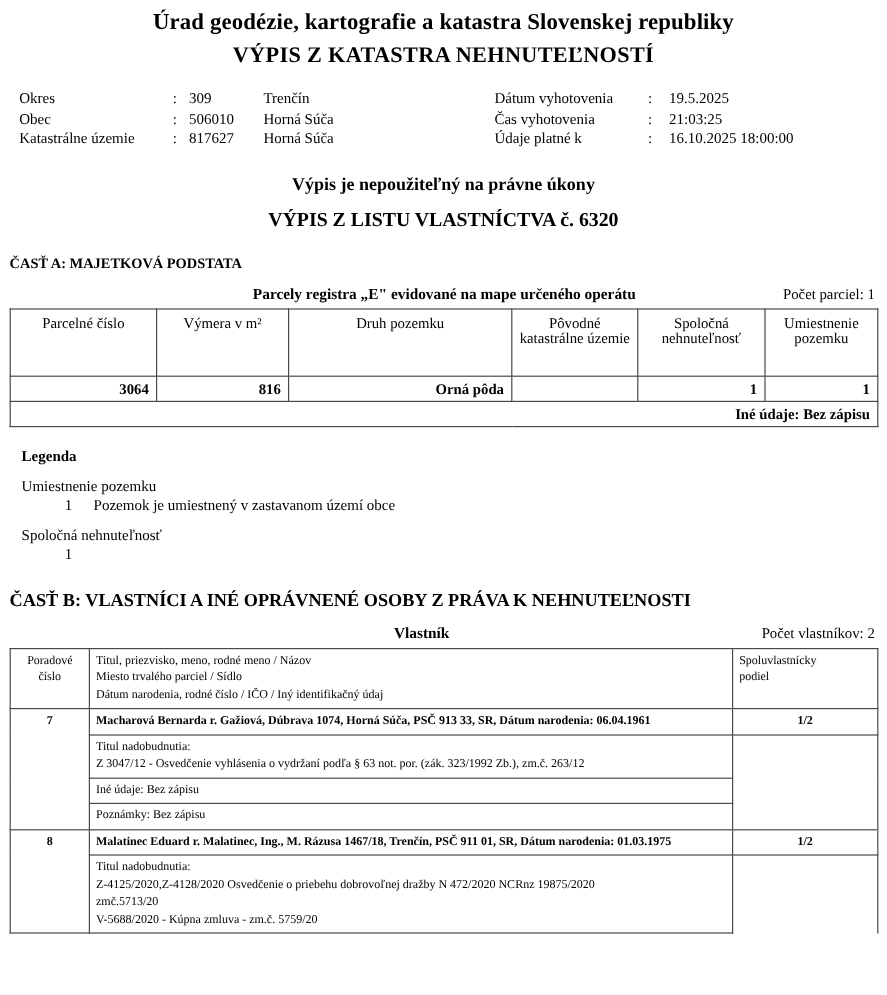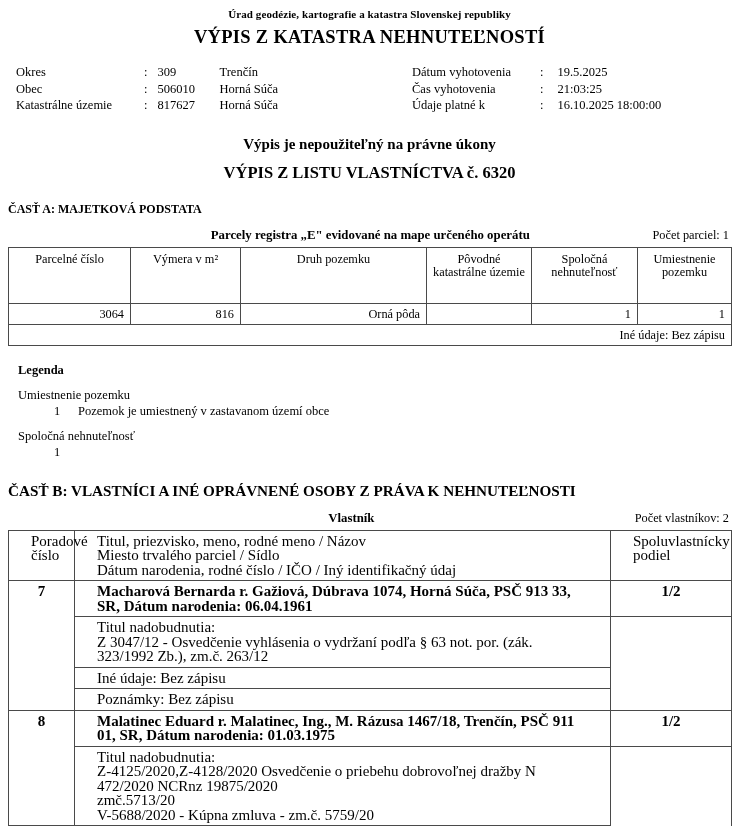--- a/index.html
+++ b/index.html
@@ -18,21 +18,21 @@
   }
   .page {
     width: 739px;
     padding: 4px 8px 0 8px;
   }
 
   
   .doc-authority {
     text-align: center;
     font-weight: bold;
-    font-size: 11px;
+    font-size: 19px;
     margin-top: 4px;
     letter-spacing: 0.1px;
   }
   .doc-title {
     text-align: center;
     font-weight: bold;
     font-size: 18.5px;
     margin-top: 7px;
     letter-spacing: 0.3px;
   }
@@ -121,21 +121,21 @@
   .tbl-parcels thead td {
     text-align: center;
     vertical-align: top;
     height: 56px;
     padding-top: 5px;
     line-height: 13.5px;
     margin-top: 42px;
   }
   .tbl-parcels tbody td {
     text-align: right;
-    font-weight: normal;
+    font-weight: bold;
     height: 21px;
     padding-right: 6px;
     padding-top: 3px;
   }
   .tbl-parcels td.c-empty { }
   .row-note td {
     text-align: left;
     font-weight: normal;
     padding-left: 5px;
     height: 21px;
@@ -157,23 +157,23 @@
   .legend-item {
     margin-left: 36px;
     line-height: 16px;
     display: flex;
   }
   .legend-key { width: 24px; }
 
   
   .tbl-owners { margin-top: 4px; }
   .tbl-owners td {
-    font-size: 15px;
+    font-size: 10px;
     line-height: 14.5px;
-    padding: 3px 22px;
+    padding: 3px 5px;
   }
   .oh-num { text-align: center; line-height: 14.5px; }
   .oh-desc { }
   .oh-share { }
   .o-num {
     text-align: center;
     font-weight: bold;
     vertical-align: top;
     padding-top: 4px;
   }

